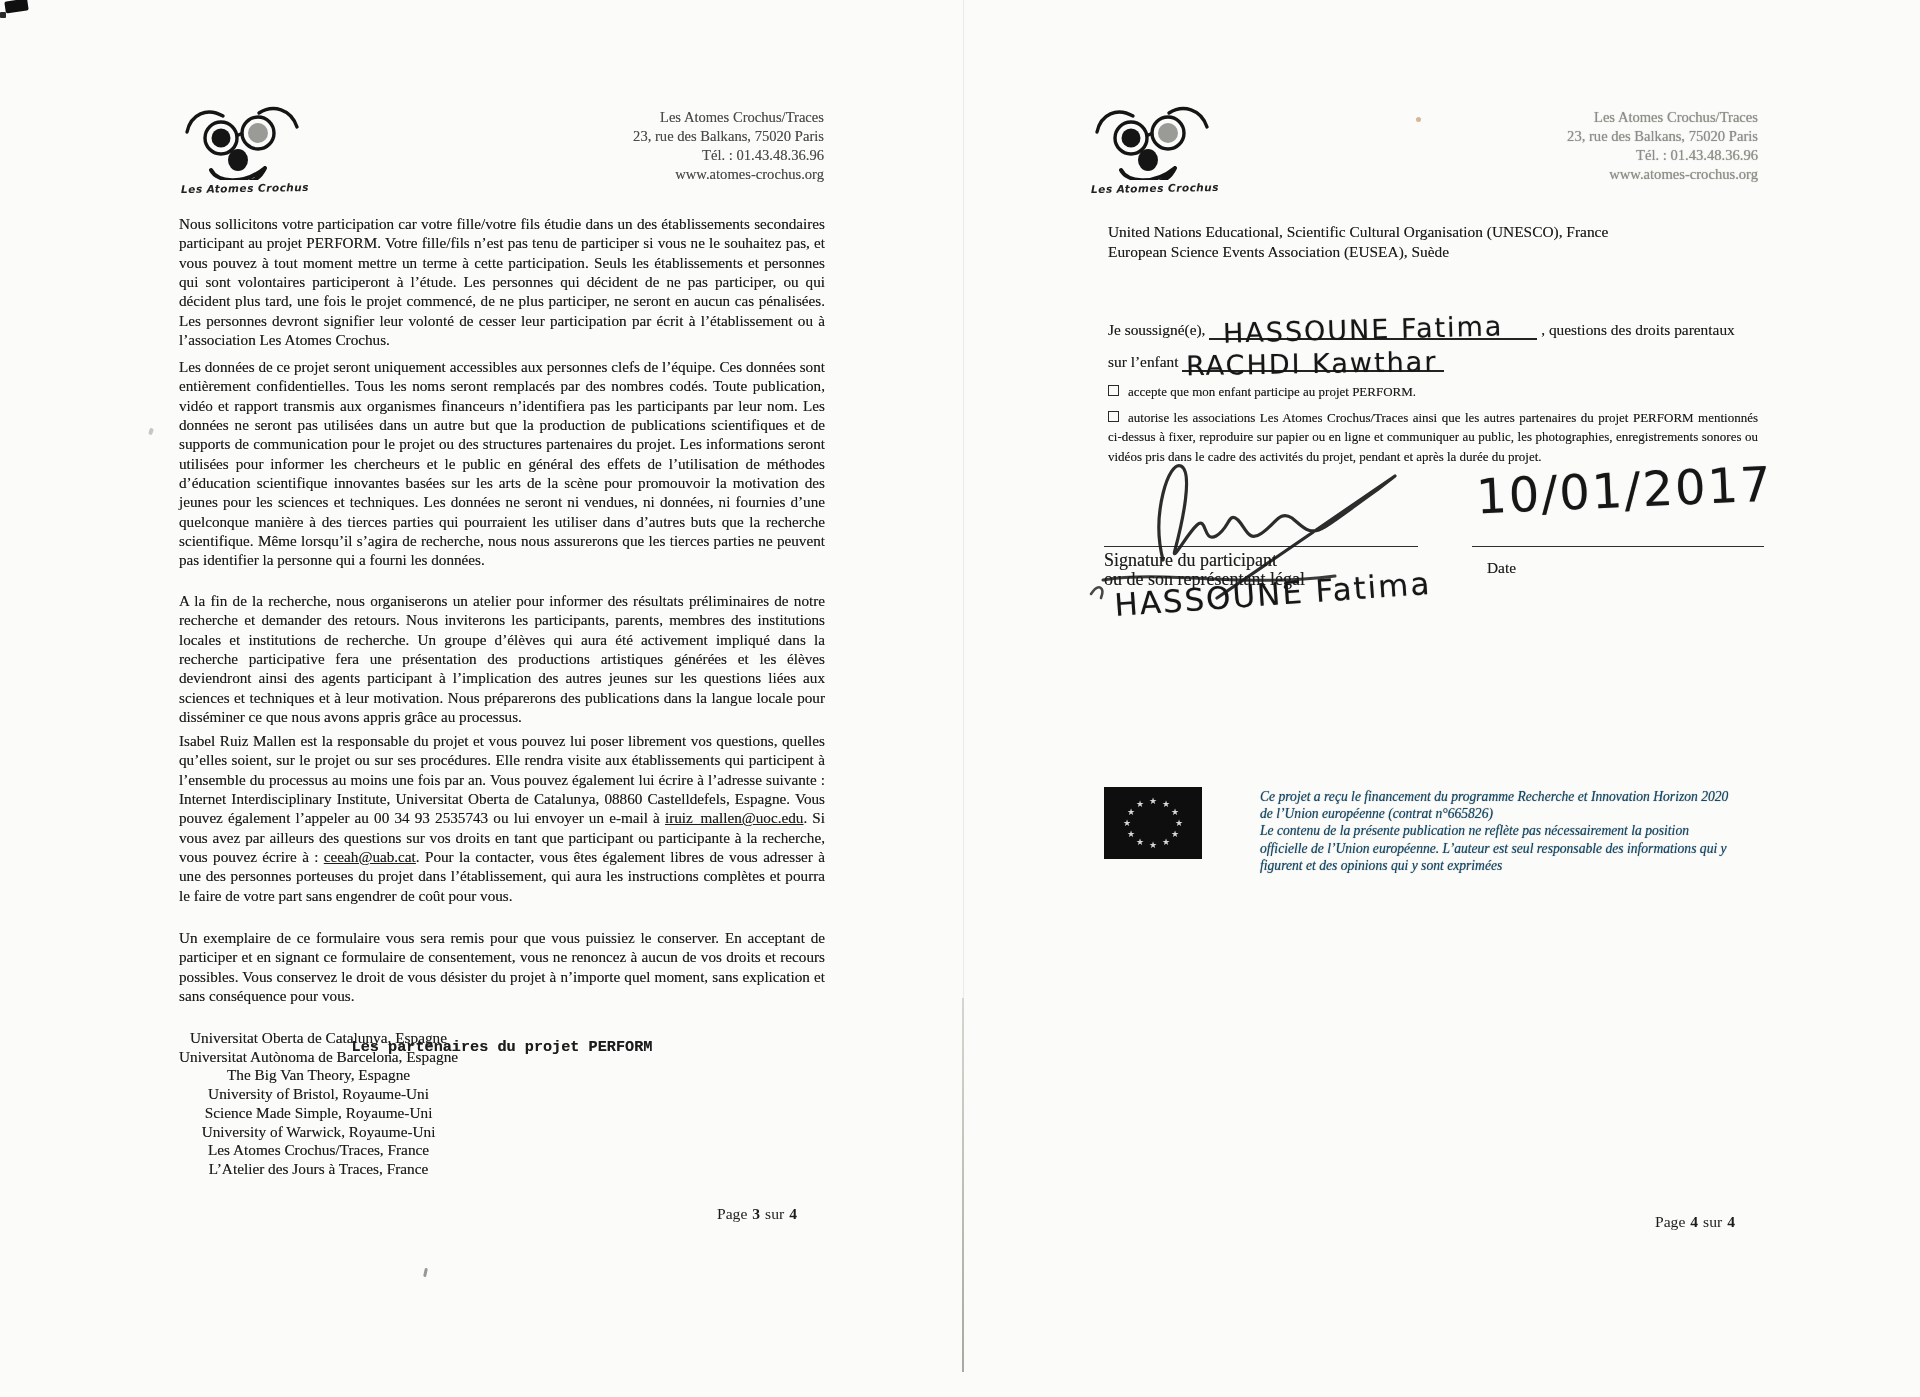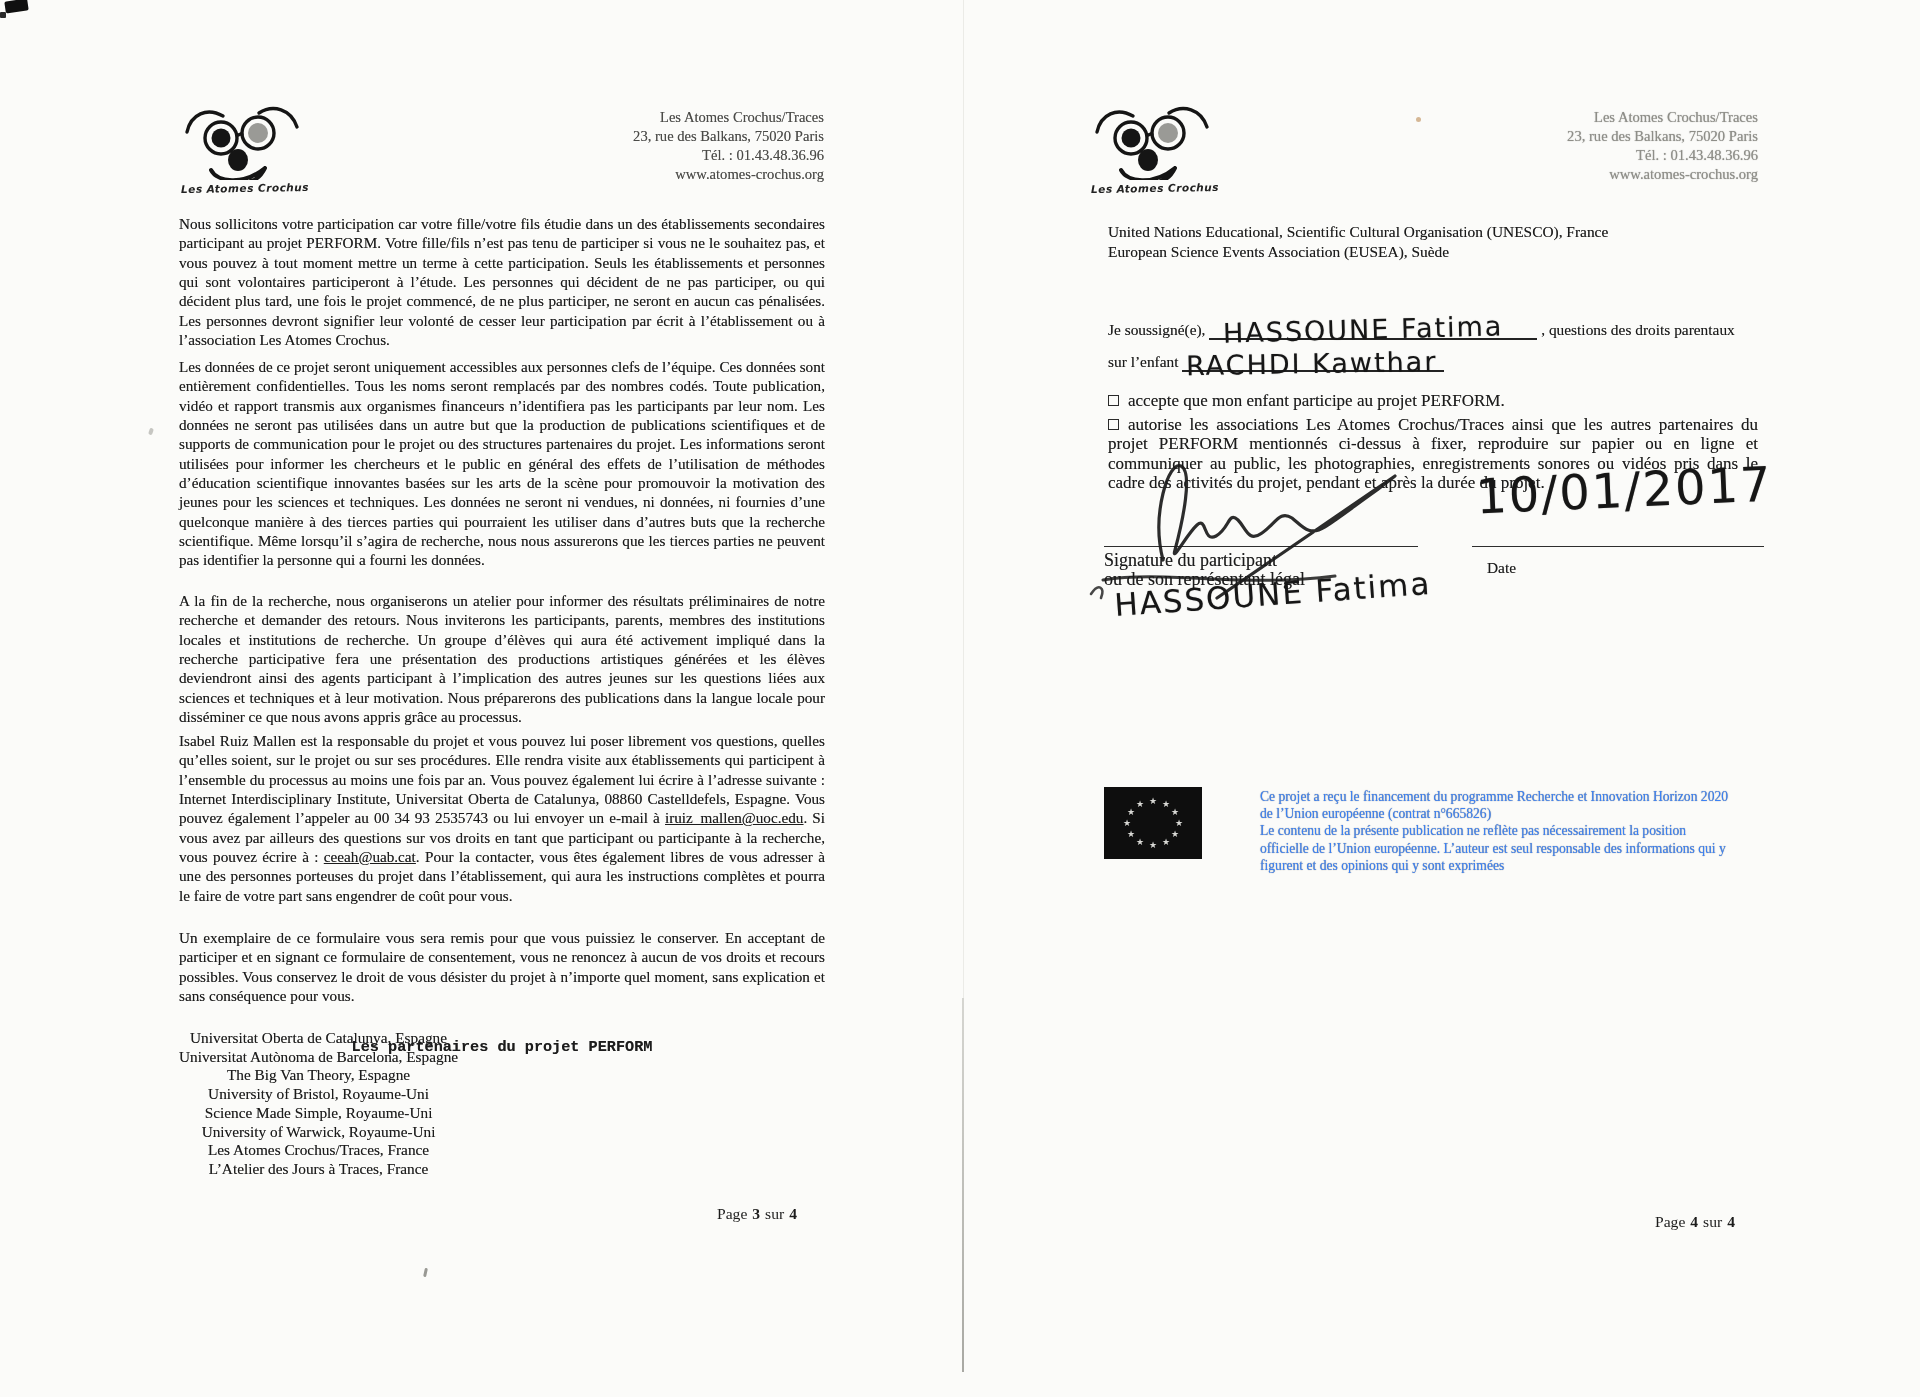--- a/index.html
+++ b/index.html
@@ -38,31 +38,31 @@
   .decl{position:absolute;font-size:15.4px;white-space:nowrap;
     text-shadow:0 0 .5px rgba(30,30,30,.5);}
   .blank{display:inline-block;border-bottom:2px solid #232323;height:20px;
     position:relative;vertical-align:-5px;}
   .hw{
     font-family:"DejaVu Sans",sans-serif;color:#161616;white-space:nowrap;
     text-shadow:0 0 1px rgba(20,20,20,.4);
   }
   .hw-name{position:absolute;left:14px;bottom:-7px;font-size:27px;letter-spacing:2px;
     transform:rotate(-1.5deg);}
-  .cb-line{position:absolute;font-size:17px;text-shadow:0 0 .5px rgba(30,30,30,.5);margin-top:7px;}
+  .cb-line{position:absolute;font-size:13px;text-shadow:0 0 .5px rgba(30,30,30,.5);}
   .cbx{display:inline-block;width:9px;height:9px;border:1.5px solid #2a2a2a;
     margin-right:9px;vertical-align:0px;}
   .rule{position:absolute;border-top:1.6px solid #2e2e2e;height:0;}
   .sig-labels{position:absolute;font-size:18px;line-height:18.6px;
     text-shadow:0 0 .5px rgba(30,30,30,.5);}
   .hw-sig-name{position:absolute;font-size:31px;letter-spacing:2px;transform:rotate(-4deg);}
   .hw-date{position:absolute;font-size:48px;letter-spacing:2px;transform:rotate(-2.5deg);}
   .date-label{position:absolute;font-size:15.4px;text-shadow:0 0 .5px rgba(30,30,30,.5);}
-  .eu-note{position:absolute;font-size:13.6px;line-height:17.2px;
-    color:#3b82f6;text-shadow:0 0 1px rgba(90,85,75,.8);}
+  .eu-note{position:absolute;font-style:italic;font-size:13.6px;line-height:17.2px;
+    color:#0c4a6e;text-shadow:0 0 1px rgba(90,85,75,.8);}
   .fold-low{position:absolute;left:962px;top:998px;width:2px;height:374px;
     background:linear-gradient(#cfcfca,#9a9a94);opacity:.85;}
   .fold-high{position:absolute;left:963px;top:0;width:1px;height:998px;
     background:#e4e4e0;opacity:.7;}
   .artifact{position:absolute;}
   svg{display:block;}
 </style>
 </head>
 <body>
 

